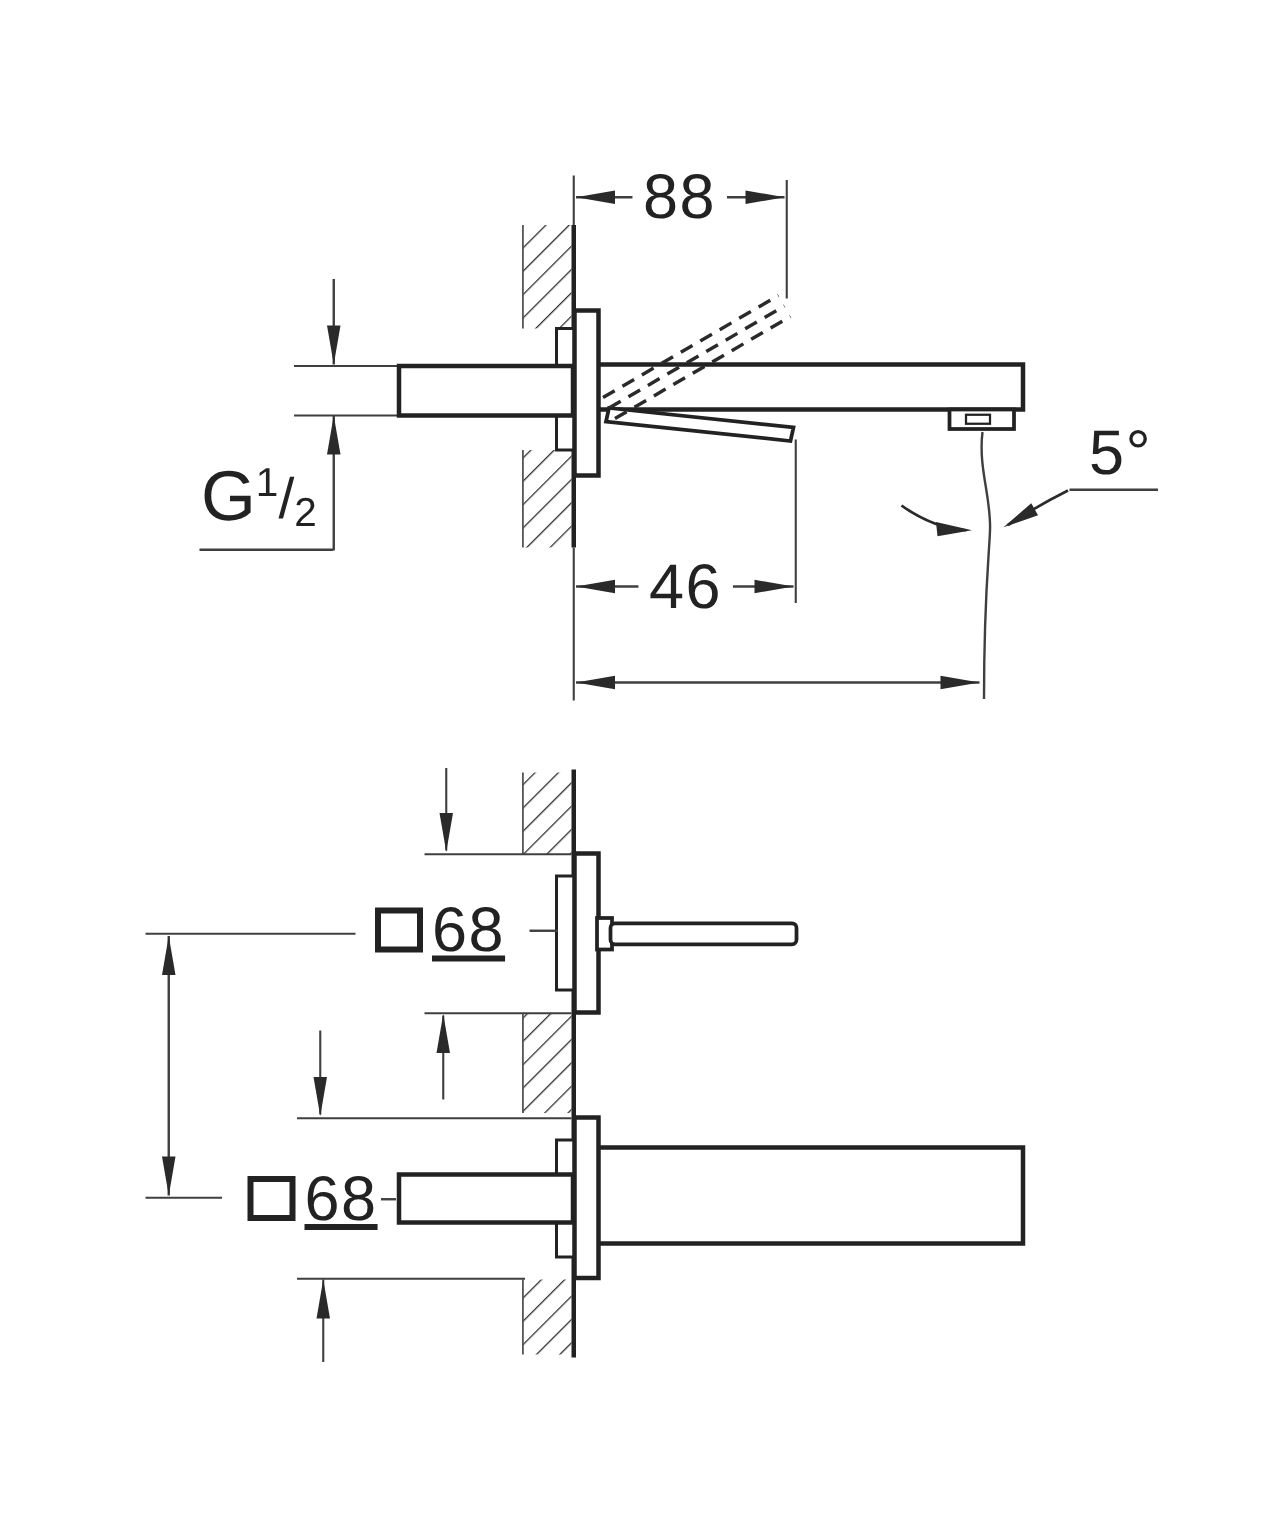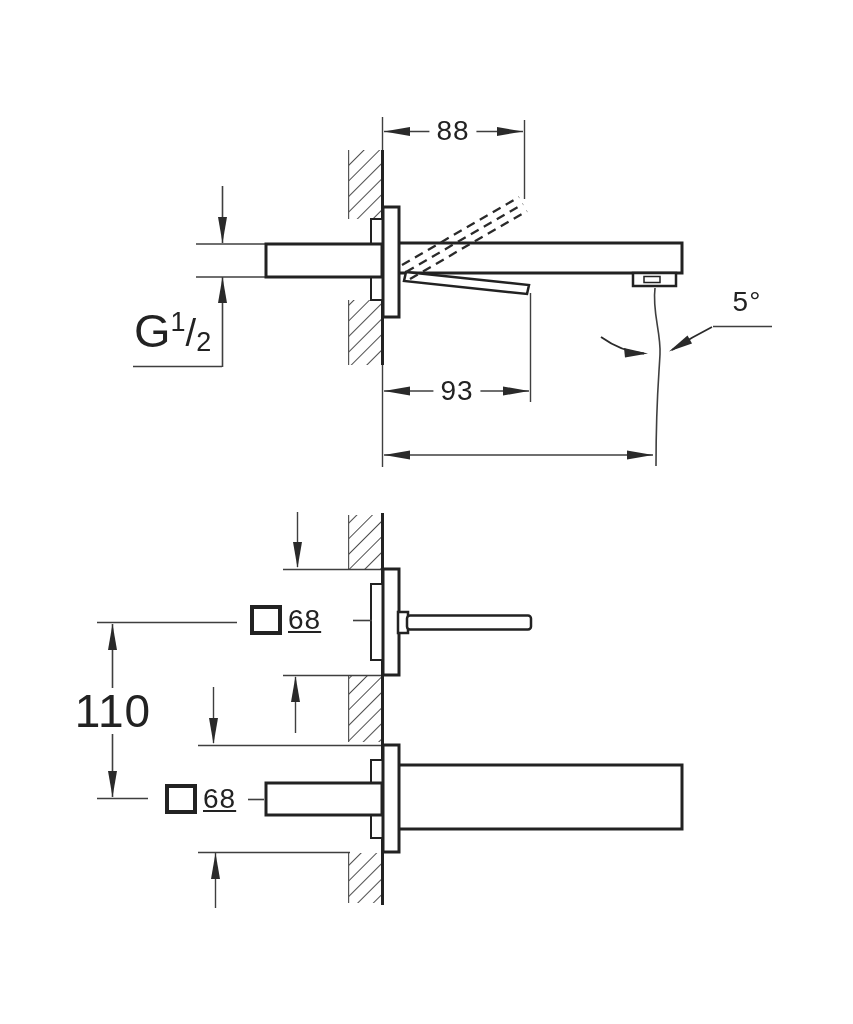--- a/index.html
+++ b/index.html
@@ -8,21 +8,21 @@
     width:853px;height:1024px;
     background:#ffffff;
     overflow:hidden;
     font-family:"Liberation Sans", sans-serif;
     color:#222;
   }
   svg{position:absolute;left:0;top:0;}
   .dim-label{
     position:absolute;
     transform:translate(-50%,-50%);
-    font-size:28px;
+    font-size:42px;
     line-height:1;
     color:#222;
     background:#ffffff;
     padding:0 7px;
     white-space:nowrap;
     letter-spacing:1px;
   }
   .dim-label.no-pad{padding:0 2px;}
   .dim-label.big{font-size:46px;}
   .anchor-left{transform:translate(0,-50%);text-decoration:underline;}
@@ -162,23 +162,22 @@
     <polygon points="297.5,568 293,542 302,542"></polygon>
     <polygon points="295.5,676 291,702 300,702"></polygon>
     <polygon points="213.5,744 209,718 218,718"></polygon>
     <polygon points="215.5,853 211,879 220,879"></polygon>
     <polygon points="112.5,624 108,650 117,650"></polygon>
     <polygon points="112.5,797 108,771 117,771"></polygon>
   </g>
 </svg>
 
   <div class="dim-label" style="left:453px;top:131px;">88</div>
-  <div class="dim-label" style="left:457px;top:391px;">93</div>
+  <div class="dim-label" style="left:457px;top:391px;">46</div>
   <div class="dim-label no-pad" style="left:747px;top:302px;">5°</div>
-  <div class="dim-label big" style="left:113px;top:711px;">110</div>
 
   <div class="thread-label" style="left:134px;top:332px;">
     <span class="g-letter">G</span><span class="frac-num">1</span><span class="frac-slash">/</span><span class="frac-den">2</span>
   </div>
 
   <div class="square-symbol" style="left:250px;top:605px;"></div>
   <div class="dim-label no-pad anchor-left" style="left:286px;top:620px;">68</div>
 
   <div class="square-symbol" style="left:165px;top:784px;"></div>
   <div class="dim-label no-pad anchor-left" style="left:201px;top:799px;">68</div>

